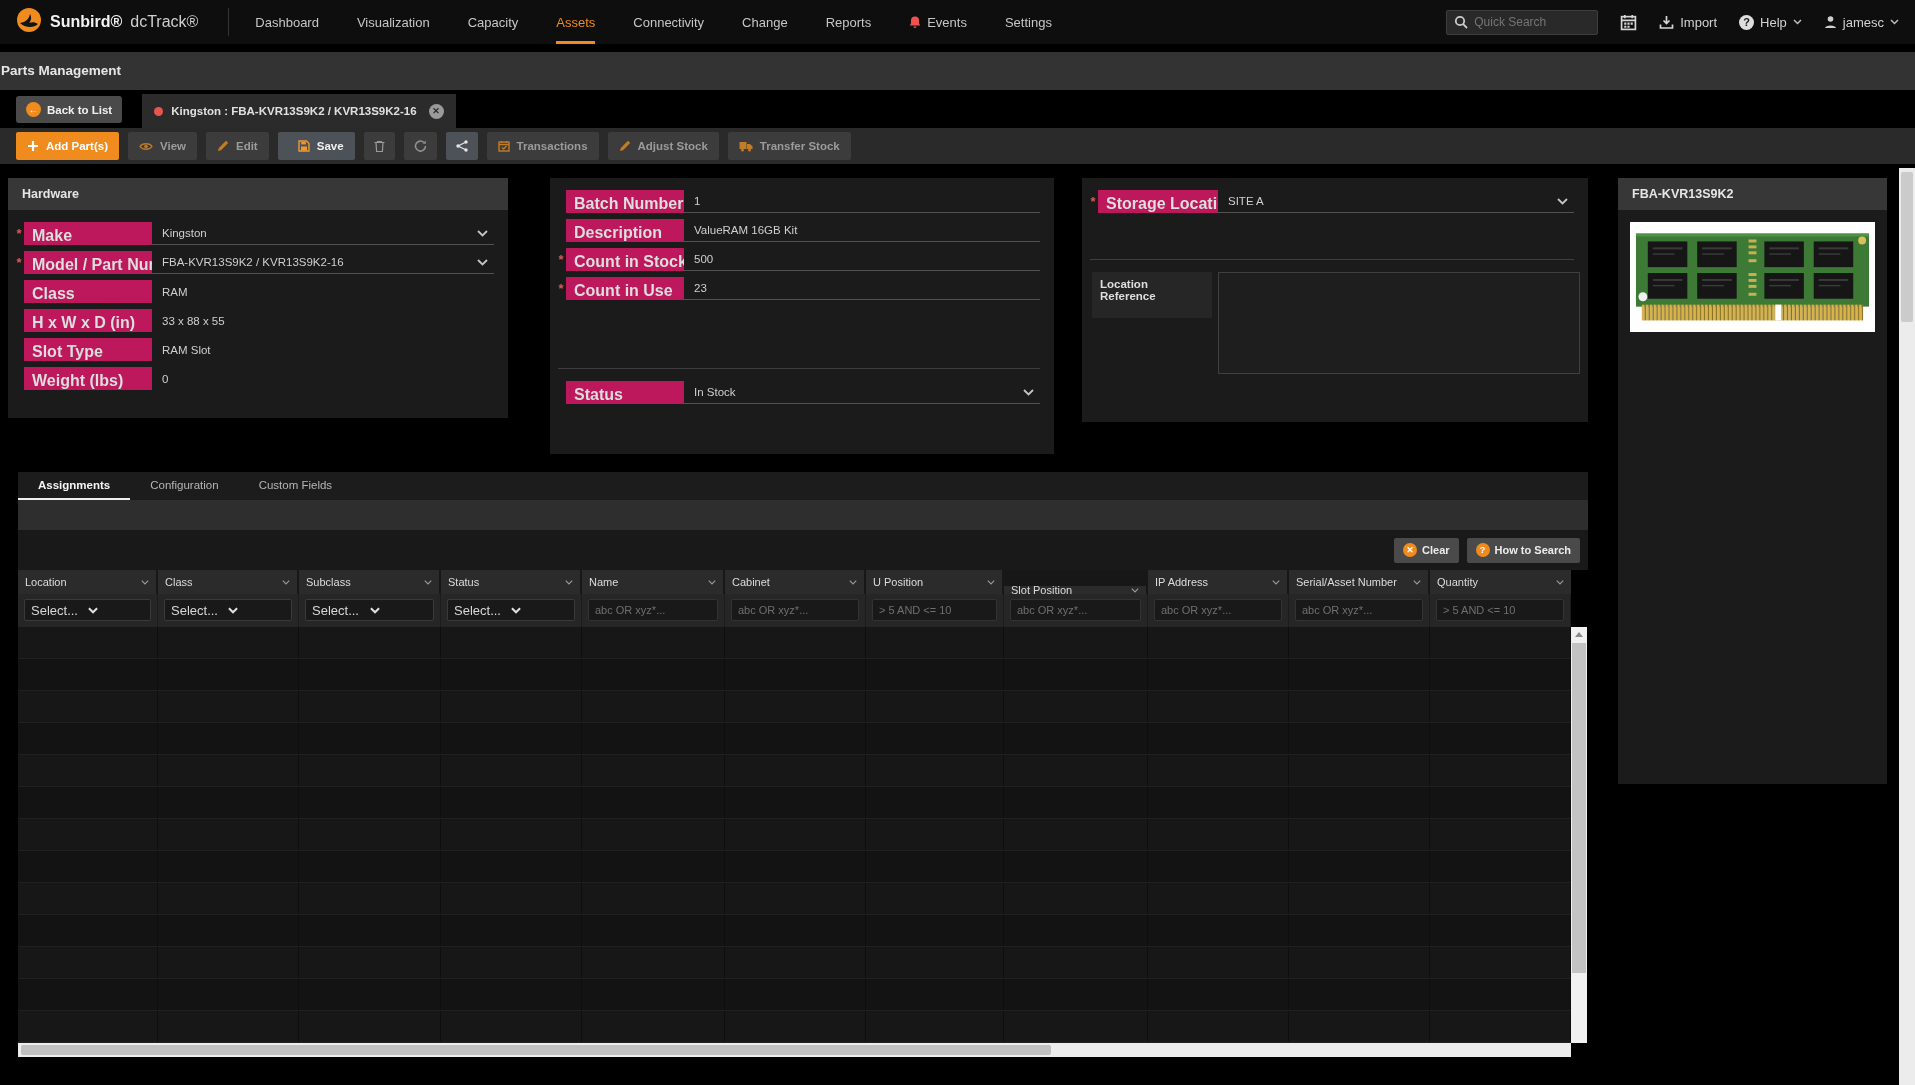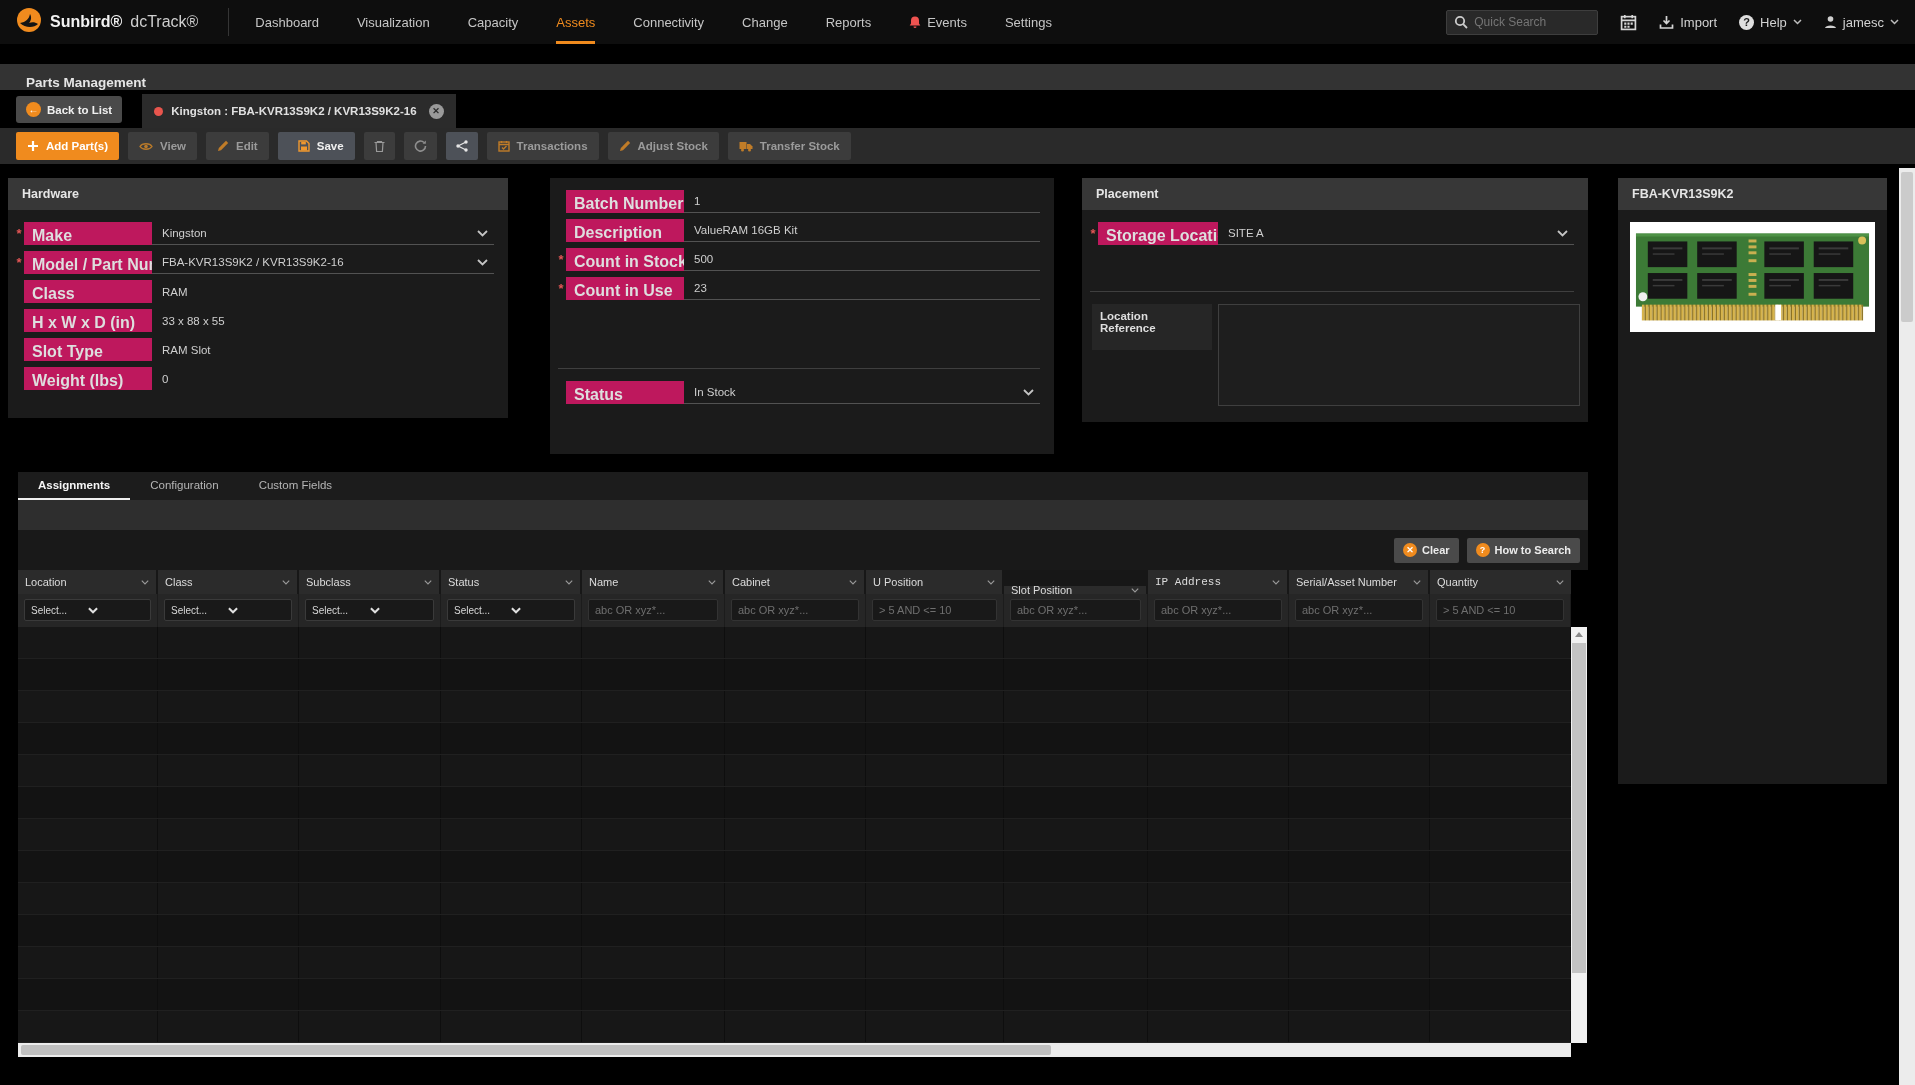--- a/index.html
+++ b/index.html
@@ -16,21 +16,21 @@
   .nav-item { display:flex; align-items:center; gap:6px; font-size:13px; color:#c6c6c6; cursor:pointer; border-bottom:3px solid transparent; padding-top:3px; }
   .nav-item.active { color:#f08b1e; border-bottom-color:#f08b1e; }
   .nav-right { margin-left:auto; display:flex; align-items:center; gap:22px; }
   .searchbox { width:152px; height:25px; background:#292929; border:1px solid #3e3e3e; border-radius:2px; display:flex; align-items:center; gap:6px; padding:0 7px; }
   .searchbox input { background:transparent; border:none; outline:none; color:#ddd; font-size:12px; width:110px; font-family:inherit; }
   .searchbox input::placeholder { color:#757575; }
   .nav-action { display:flex; align-items:center; gap:6px; font-size:13px; color:#d2d2d2; cursor:pointer; }
   .qmark { width:15px; height:15px; border-radius:50%; background:#dedede; color:#1a1a1a; font-size:11px; font-weight:bold; display:flex; align-items:center; justify-content:center; }
 
   
-  .title-bar { position:absolute; left:0; top:52px; width:1915px; height:38px; background:#333; color:#e6e6e6; font-weight:bold; font-size:13.5px; line-height:38px; padding-left:26px;margin-top:12px; }
+  .title-bar { position:absolute; left:0; top:52px; width:1915px; height:38px; background:#333; color:#e6e6e6; font-weight:bold; font-size:13.5px; line-height:38px; padding-left:1px; }
   .tab-strip { position:absolute; left:0; top:90px; width:1915px; height:38px; background:#000; display:flex; align-items:flex-end; }
   .back-btn { margin:0 0 5px 16px; height:27px; background:#4a4a4a; border:none; border-radius:3px; color:#f0f0f0; font-weight:bold; font-size:11.5px; display:flex; align-items:center; gap:6px; padding:0 10px; cursor:pointer; font-family:inherit; }
   .back-circle { width:15px; height:15px; border-radius:50%; background:#f08b1e; color:#fff; font-size:10px; font-weight:bold; display:flex; align-items:center; justify-content:center; }
   .doc-tab { margin-left:20px; height:34px; background:#2b2b2b; display:flex; align-items:center; gap:8px; padding:0 12px; color:#e0e0e0; font-weight:bold; font-size:11.5px; cursor:pointer; }
   .dot { width:9px; height:9px; border-radius:50%; background:#e8554d; }
   .tab-close { width:15px; height:15px; border-radius:50%; background:#9a9a9a; color:#2b2b2b; font-size:9px; font-weight:bold; display:flex; align-items:center; justify-content:center; cursor:pointer; margin-left:4px; }
   .toolbar { position:absolute; left:0; top:128px; width:1915px; height:36px; background:#2a2a2a; display:flex; align-items:center; padding-left:16px; gap:9px; }
   .tbtn { height:28px; border:none; border-radius:2px; background:#3c3c3c; color:#9b9b9b; font-size:11.5px; font-weight:bold; display:flex; align-items:center; gap:7px; padding:0 11px; cursor:pointer; font-family:inherit; }
   .tbtn.primary { background:#f08b1e; color:#fff; }
   .tbtn.raised { background:#4d5158; color:#f0f0f0;padding-left:20px; }
@@ -64,21 +64,21 @@
   .det-band { position:absolute; left:18px; top:500px; width:1570px; height:30px; background:#2e2e2e; }
   .det-actions { position:absolute; left:18px; top:530px; width:1570px; height:40px; background:#191919; display:flex; align-items:center; justify-content:flex-end; gap:8px; padding-right:8px; }
   .abtn { height:25px; background:#4a4a4a; border:none; border-radius:2px; color:#ececec; font-size:11px; font-weight:bold; display:flex; align-items:center; gap:5px; padding:0 9px; cursor:pointer; font-family:inherit; }
   .circ { width:14px; height:14px; border-radius:50%; background:#f08b1e; color:#fff; font-size:9px; font-weight:bold; display:flex; align-items:center; justify-content:center; }
   .grid-header { position:absolute; left:18px; top:570px; width:1553px; height:24px; background:#171717; display:flex; }
   .hcell { background:#2b2b2b; margin-right:2px; display:flex; align-items:center; font-size:11px; color:#dcdcdc; padding:0 7px; cursor:pointer; }
   .hcell:last-child { margin-right:0; }
   .hcell .hlabel { flex:1; overflow:hidden; white-space:nowrap; }
   .grid-filter { position:absolute; left:18px; top:594px; width:1553px; height:33px; background:#262626; display:flex; }
   .fcell { border-right:1px solid #1c1c1c; padding:5px 6px; }
-  .fselect { height:22px; background:#191919; border:1px solid #3a3a3a; border-radius:2px; display:flex; align-items:center; padding:0 6px; color:#d8d8d8; font-size:10px; cursor:pointer; }
+  .fselect { height:22px; background:#191919; border:1px solid #3a3a3a; border-radius:2px; display:flex; align-items:center; padding:0 6px; color:#d8d8d8; font-size:13px; cursor:pointer; }
   .fselect span { flex:1; }
   .fcell input { width:100%; height:22px; background:#191919; border:1px solid #333; border-radius:2px; color:#ccc; font-size:11px; padding:0 6px; outline:none; font-family:inherit; }
   .fcell input::placeholder { color:#6f6f6f; }
   .grid-body { position:absolute; left:18px; top:627px; width:1553px; height:416px; background:#141414; }
   .brow { display:flex; height:32px; border-bottom:1px solid #202020; background:#171717; }
   .brow.alt { background:#131313; }
   .bcell { border-right:1px solid #0e0e0e; height:100%; }
 
   
   .vscroll { position:absolute; left:1571px; top:627px; width:16px; height:416px; background:#f1f1f1; }
@@ -400,21 +400,20 @@
             <svg width="11" height="7" viewBox="0 0 11 7">
               <path d="M1 1l4.5 4.5L10 1" fill="none" stroke="#c4c4c4" stroke-width="1.8"></path>
             </svg>
           </span>
         </div>
       </div>
     </div>
 </section>
 
 <section class="panel placement">
-  <div class="panel-head">Placement</div>
   <div class="panel-body" id="pl-storage">
       <div class="frow">
         <span class="req">*</span>
         <div class="flabel">Storage Location</div>
         <div class="fvalue underline">
           <span class="val">SITE A</span>
           <span class="chev">
             <svg width="11" height="7" viewBox="0 0 11 7">
               <path d="M1 1l4.5 4.5L10 1" fill="none" stroke="#c4c4c4" stroke-width="1.8"></path>
             </svg>
@@ -562,21 +561,21 @@
       </span>
     </div>
     <div class="hcell" style="width: 142px; margin-top: 16px;">
       <span class="hlabel">Slot Position</span>
       <span class="chev">
         <svg width="8" height="5" viewBox="0 0 11 7">
           <path d="M1 1l4.5 4.5L10 1" fill="none" stroke="#9a9a9a" stroke-width="1.6"></path>
         </svg>
       </span>
     </div>
-    <div class="hcell" style="width: 139px; font-family: Liberation Mono, monospace;">
+    <div class="hcell" style="width: 139px;">
       <span class="hlabel">IP Address</span>
       <span class="chev">
         <svg width="8" height="5" viewBox="0 0 11 7">
           <path d="M1 1l4.5 4.5L10 1" fill="none" stroke="#9a9a9a" stroke-width="1.6"></path>
         </svg>
       </span>
     </div>
     <div class="hcell" style="width: 139px;">
       <span class="hlabel">Serial/Asset Number</span>
       <span class="chev">

